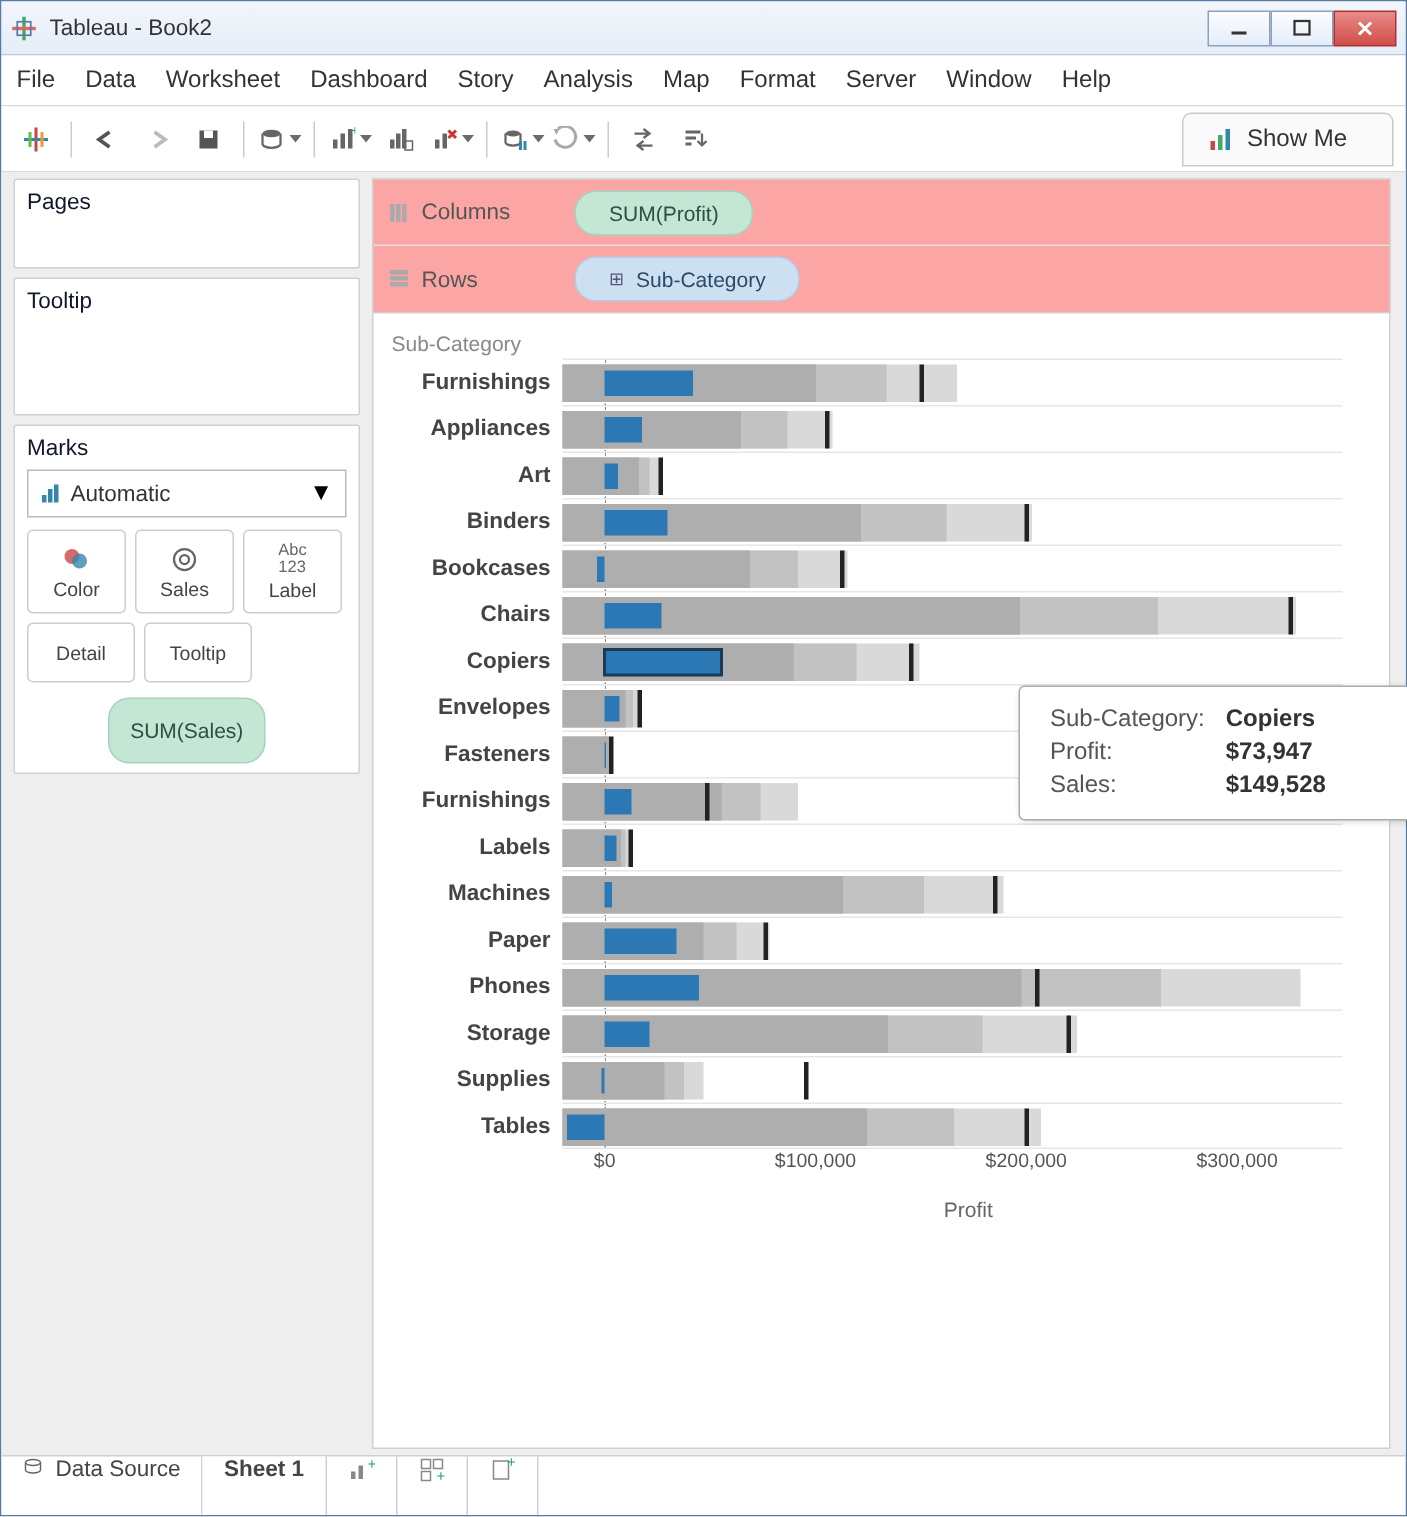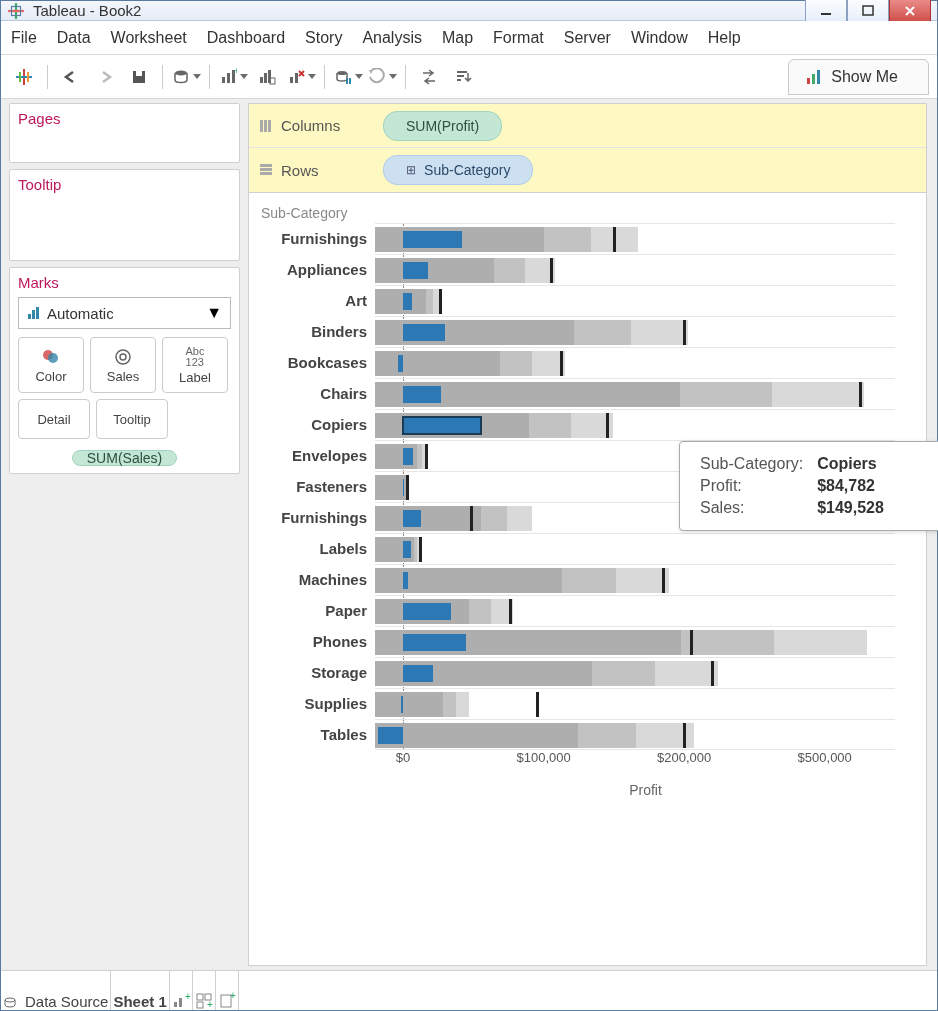--- a/index.html
+++ b/index.html
@@ -1,21 +1,21 @@
 <!DOCTYPE html>
 <html><head>
 <meta charset="utf-8">
 <style>
 * { box-sizing: border-box; margin: 0; padding: 0; font-family: "Segoe UI", Arial, sans-serif; }
 body { background: #fff; width: 938px; height: 1011px; overflow: hidden; }
 
 .window { width: 938px; height: 1011px; border: 1px solid #5a7aa0; background: #fff; display: flex; flex-direction: column; }
 
 
-.titlebar { height: 20px; background: linear-gradient(#f3f6fb, #e5edf8); border-bottom: 1px solid #b8c8de; display: flex; align-items: center; padding: 0 6px; }
+.titlebar { height: 36px; background: linear-gradient(#f3f6fb, #e5edf8); border-bottom: 1px solid #b8c8de; display: flex; align-items: center; padding: 0 6px; }
 .titlebar .app-icon { width: 18px; height: 18px; margin-right: 8px; display: inline-flex; align-items: center; justify-content: center; }
 .titlebar .title { flex: 1; font-size: 15px; color: #333; }
 .winbtns { display: flex; gap: 0; }
 .winbtn { width: 42px; height: 24px; border: 1px solid #8aa2c0; background: linear-gradient(#fbfdff, #e5eef9); display: flex; align-items: center; justify-content: center; }
 .winbtn.close { background: linear-gradient(#e98b89, #cf4d47); border-color: #a33; }
 .winbtn svg { width: 14px; height: 14px; }
 
 
 .menubar { height: 34px; background: #fff; border-bottom: 1px solid #d8d8d8; display: flex; align-items: center; padding: 0 10px; gap: 20px; font-size: 16px; color: #333; }
 .menubar span { cursor: default; }
@@ -24,37 +24,37 @@
 .toolbar { height: 44px; background: #fff; border-bottom: 1px solid #d8d8d8; display: flex; align-items: center; padding: 0 8px; gap: 4px; }
 .toolbar .tbtn { width: 30px; height: 30px; display: flex; align-items: center; justify-content: center; border-radius: 2px; }
 .toolbar .sep { width: 1px; height: 24px; background: #ccc; margin: 0 4px; }
 .toolbar .dd::after { content: ""; width: 0; height: 0; border-left: 4px solid transparent; border-right: 4px solid transparent; border-top: 5px solid #6b6b6b; margin-left: 3px; display: inline-block; }
 .showme { margin-left: auto; height: 36px; padding: 0 30px 0 16px; border: 1px solid #c9c9c9; border-top-left-radius: 6px; border-top-right-radius: 6px; display: flex; align-items: center; gap: 8px; font-size: 16px; color: #333; background: #fafafa; }
 
 
 .bodyrow { flex: 1; display: flex; background: #eee; }
 .leftcol { width: 243px; background: #eee; padding: 4px 4px 4px 8px; display: flex; flex-direction: column; gap: 6px; }
 .panel { background: #fff; border: 1px solid #d0d0d0; border-radius: 2px; padding: 6px 8px; }
-.panel-title { font-size: 15px; color: #be185d; margin-bottom: 4px; }
+.panel-title { font-size: 15px; color: #0f172a; margin-bottom: 4px; }
 .pages { height: 60px; }
 .filters { height: 92px; }
 .marks { flex: 0 0 auto; }
 .mark-select { display: flex; align-items: center; gap: 6px; height: 32px; border: 1px solid #bbb; padding: 0 8px; justify-content: space-between; margin-top: 6px; }
 .mark-select .lab { font-size: 15px; color: #333; display: flex; align-items: center; gap: 6px; }
 .mark-cards { display: flex; flex-wrap: wrap; gap: 6px; margin-top: 8px; }
 .mark-card { width: 66px; height: 56px; border: 1px solid #ccc; border-radius: 4px; background: #fff; display: flex; flex-direction: column; align-items: center; justify-content: center; font-size: 13px; color: #444; gap: 2px; }
 .mark-card.small { height: 40px; width: 72px; }
-.pill { display: inline-flex; align-items: center; height: 16px; padding: 0 14px; border-radius: 14px; font-size: 14px; }
+.pill { display: inline-flex; align-items: center; height: 44px; padding: 0 14px; border-radius: 14px; font-size: 14px; }
 .pill.green { background: #c3e6d5; color: #2b5141; border: 1px solid #a3d4bd; }
 .pill.blue  { background: #cde0f2; color: #2b4a6a; border: 1px solid #b2cde8; }
 .marks .pill-holder { text-align: center; margin-top: 10px; }
 
 
 .rightcol { flex: 1; background: #eee; padding: 4px 10px 4px 4px; display: flex; flex-direction: column; }
-.shelves { background: #fef9c3; border: 1px solid #d0d0d0; }
+.shelves { background: #fca5a5; border: 1px solid #d0d0d0; }
 .shelf { display: flex; align-items: center; height: 44px; padding: 0 10px; gap: 14px; border-bottom: 1px solid #e2e2e2; }
 .shelf .shelf-label { width: 110px; font-size: 15px; color: #555; display: flex; align-items: center; gap: 8px; }
 .shelf .pill { height: 30px; padding: 0 22px; }
 .shelf .pill.blue::before { content: "⊞"; margin-right: 8px; font-size: 12px; color: #557; }
 
 .chartarea { background: #fff; border: 1px solid #d0d0d0; border-top: none; flex: 1; padding: 12px 10px 10px 6px; position: relative; }
 
 .chart-title { font-size: 14px; color: #888; margin-left: 6px; margin-bottom: 2px; }
 .chart-grid { display: grid; grid-template-columns: 120px 1fr; }
 .row-label { text-align: right; padding-right: 8px; font-size: 15px; color: #444; height: 31px; line-height: 31px; font-weight: 600; }
@@ -71,21 +71,21 @@
 .x-axis { margin-left: 120px; position: relative; height: 26px; }
 .x-tick { position: absolute; font-size: 13px; color: #555; transform: translateX(-50%); }
 .x-title { text-align: center; margin-left: 120px; font-size: 14px; color: #666; margin-top: 6px; }
 
 .tooltip { position: absolute; left: 430px; top: 248px; width: 270px; background: #fff; border: 1px solid #aaa; border-radius: 4px; box-shadow: 1px 1px 4px rgba(0,0,0,.15); padding: 10px 12px; font-size: 16px; color: #555; }
 .tooltip table td { padding: 1px 6px; }
 .tooltip .val { font-weight: 700; color: #333; }
 
 
 .footer { height: 40px; background: #fff; border-top: 1px solid #d0d0d0; display: flex; align-items: stretch; }
-.footer .fcell { display: flex; align-items: flex-end; padding: 0 2px; border-right: 1px solid #d0d0d0; font-size: 15px; color: #444; gap: 8px; }
+.footer .fcell { display: flex; align-items: flex-start; padding: 0 14px; border-right: 1px solid #d0d0d0; font-size: 15px; color: #444; gap: 8px; }
 .footer .fcell.active { background: #fff; font-weight: 600; }
 .footer .spacer { flex: 1; }
 
 svg { display: block; }
 </style>
 </head>
 <body>
 
 <div class="window">
 
@@ -475,34 +475,34 @@
               <div class="bar-bg-med" style="left: 0px; width: 260.843px;"></div>
               <div class="bar-bg-dark" style="left: 0px; width: 202.659px;"></div>
               <div class="tick-mark" style="left: 308.189px;"></div>
               <div class="profit-bar" style="left: 3.23243px; width: 24.8757px;"></div>
             </div>
           </div>
         <div class="x-axis" id="x-axis" style="width: 520px;">
             <span class="x-tick" style="left: 28.1081px;">$0</span>
             <span class="x-tick" style="left: 168.649px;">$100,000</span>
             <span class="x-tick" style="left: 309.189px;">$200,000</span>
-            <span class="x-tick" style="left: 449.73px;">$500,000</span>
+            <span class="x-tick" style="left: 449.73px;">$300,000</span>
           </div>
         <div class="x-title">Profit</div>
 
         <div class="tooltip">
           <table>
             <tbody>
                 <tr>
                   <td>Sub-Category:</td>
                   <td class="val">Copiers</td>
                 </tr>
             <tr>
                   <td>Profit:</td>
-                  <td class="val">$84,782</td>
+                  <td class="val">$73,947</td>
                 </tr>
             <tr>
                   <td>Sales:</td>
                   <td class="val">$149,528</td>
                 </tr>
           </tbody>
             </table>
         </div>
       </div>
     </div>

